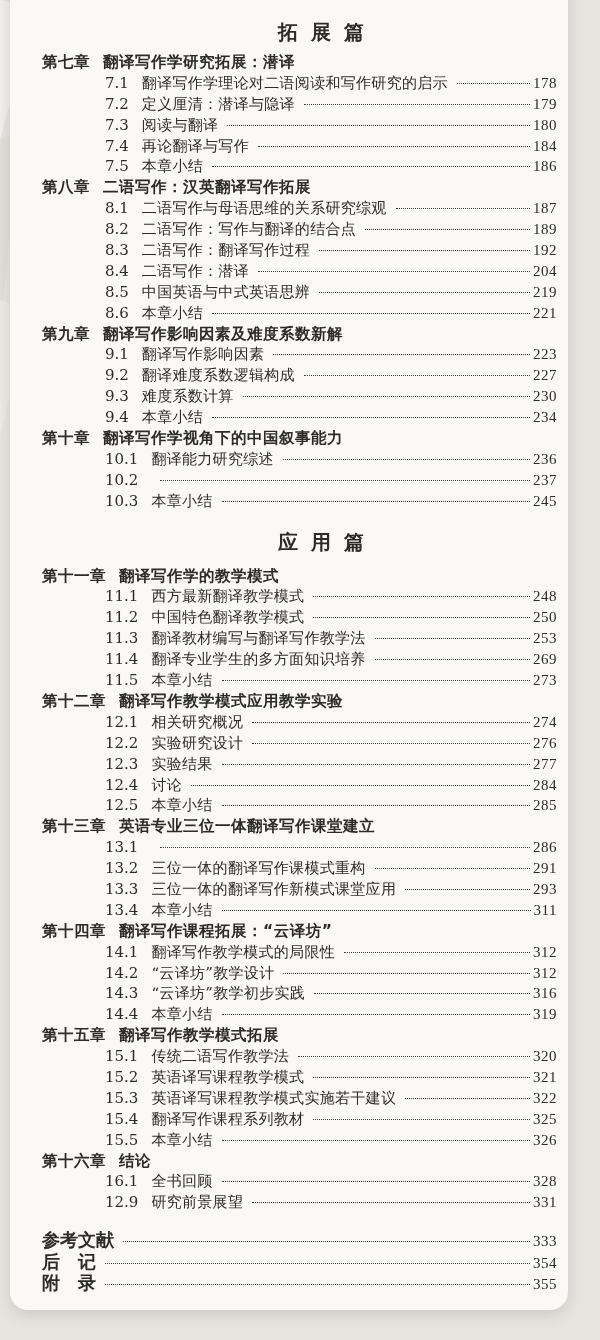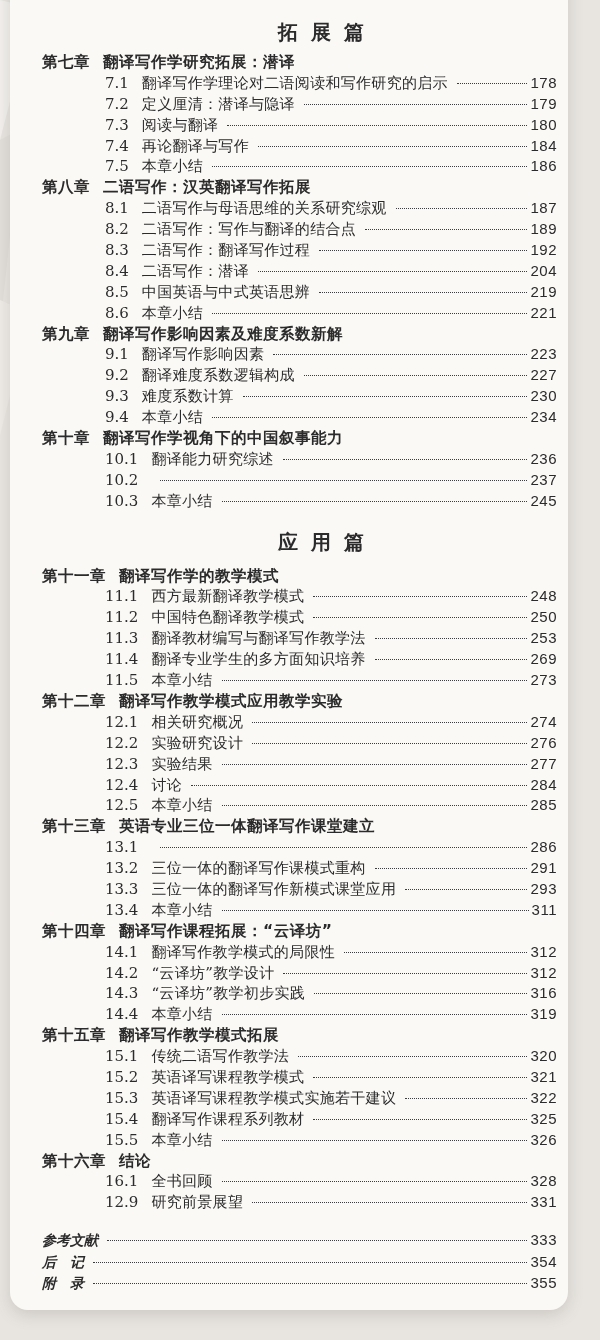--- a/index.html
+++ b/index.html
@@ -44,27 +44,27 @@
   .section-row{padding-left:63px;letter-spacing:.3px;}
   .s-num{font-family:"DejaVu Serif","Liberation Serif",serif;
          margin-right:13px;letter-spacing:0;}
   .s-title{flex:0 0 auto;}
   .leader{
     flex:1 1 auto;min-width:14px;
     border-bottom:1.7px dotted #3c3c3c;
     margin:0 3px 0 9px;
     transform:translateY(-4px);
   }
-  .pnum{font-family:Liberation Sans, sans-serif;
+  .pnum{font-family:Liberation Serif, serif;
         flex:0 0 auto;text-align:right;letter-spacing:.5px;}
   .backmatter{margin-top:16px;}
   .back-row{height:21.6px;line-height:21.6px;}
   .b-title{
     font-family:"DejaVu Sans","Liberation Sans",sans-serif;
-    font-weight:bold;font-size:14px;font-style:italic;
+    font-weight:bold;font-size:18px;
   }
 </style>
 </head>
 <body>
 
 <div class="facet f1"></div>
 <div class="facet f2"></div>
 <div class="facet f3"></div>
 
 <div class="page">

